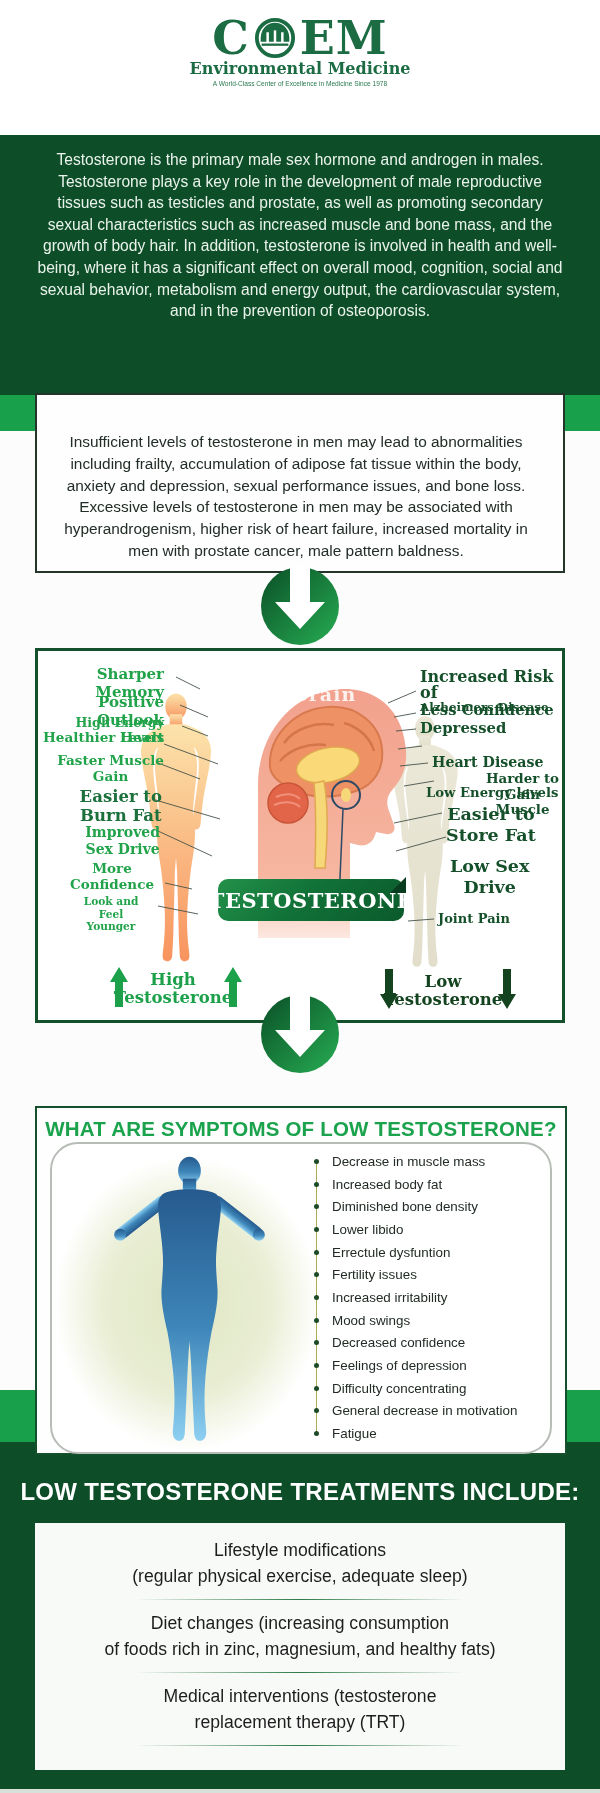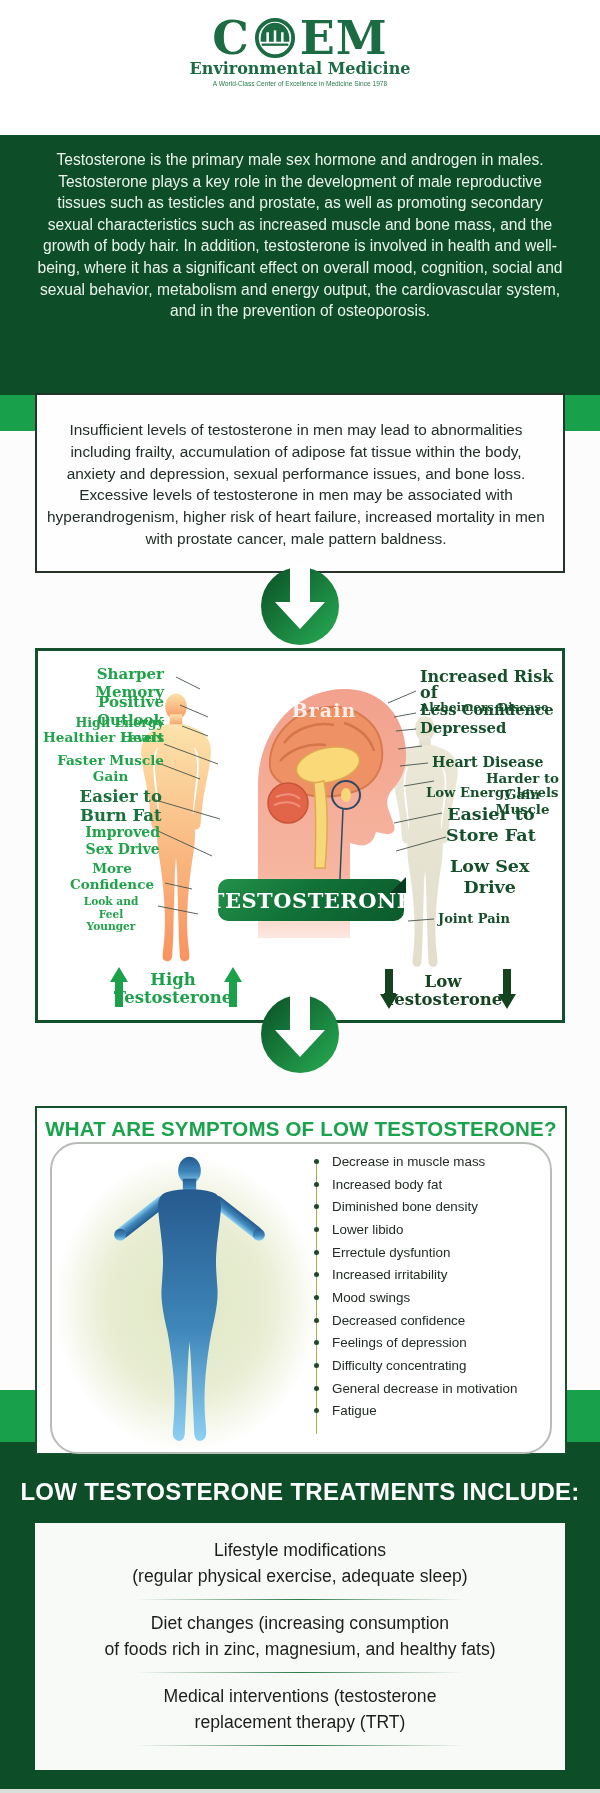--- a/index.html
+++ b/index.html
@@ -17,34 +17,34 @@
 
   
   .intro{position:absolute;top:135px;left:0;width:600px;height:260px;background:#0d4e29;}
   .intro p{margin:0;padding:14px 36px 0 36px;color:#eaf3eb;font-size:15.6px;line-height:21.6px;text-align:center;font-weight:500;}
 
   .stripe{position:absolute;top:395px;left:0;width:600px;height:36px;background:#18a04b;}
 
   
   .box1{position:absolute;top:393px;left:35px;width:530px;height:180px;background:#fdfefd;
         border:2px solid #25352b;box-sizing:border-box;z-index:3;}
-  .box1 p{margin:0;padding:24px 16px 0 8px;color:#232d27;font-size:15.4px;line-height:21.8px;text-align:center;font-weight:500;}
+  .box1 p{margin:12px;padding:24px 16px 0 8px;color:#232d27;font-size:15.4px;line-height:21.8px;text-align:center;font-weight:500;}
 
   
   .circle-arrow{position:absolute;z-index:6;width:80px;height:80px;}
   .arrow1{top:566px;left:260px;}
   .arrow2{top:994px;left:260px;}
 
   
   .compare{position:absolute;top:648px;left:35px;width:530px;height:375px;background:#ffffff;
            border:3px solid #14502b;box-sizing:border-box;z-index:2;}
   .body-left{position:absolute;left:75px;top:12px;width:126px;height:330px;}
   .body-right{position:absolute;left:328px;top:32px;width:118px;height:318px;}
   .head-svg{position:absolute;left:198px;top:22px;width:176px;height:265px;}
-  .brain-word{position:absolute;left:198px;top:48px;width:176px;text-align:center;
+  .brain-word{position:absolute;left:198px;top:32px;width:176px;text-align:center;
               font-family:"DejaVu Serif","Liberation Serif",serif;font-weight:bold;font-size:19px;
               color:rgba(255,255,255,0.85);letter-spacing:1px;z-index:4;}
   .leaders{position:absolute;left:0;top:0;width:530px;height:375px;z-index:3;}
 
   .lbl{position:absolute;font-family:"DejaVu Serif","Liberation Serif",serif;font-weight:bold;z-index:5;}
   .lbl span{display:block;}
   .hl{color:#21a34a;text-align:right;right:398px;}
   .hl0{top:14px;font-size:15px;}
   .hl1{top:42px;font-size:15px;}
   .hl2{top:64px;font-size:12.6px;}
@@ -388,20 +388,24 @@
         <li>
             <span class="dot"></span>
             <span>Lower libido</span>
           </li>
         <li>
             <span class="dot"></span>
             <span>Errectule dysfuntion</span>
           </li>
         <li>
             <span class="dot"></span>
+            <span>Fertility issues</span>
+          </li>
+        <li>
+            <span class="dot"></span>
             <span>Increased irritability</span>
           </li>
         <li>
             <span class="dot"></span>
             <span>Mood swings</span>
           </li>
         <li>
             <span class="dot"></span>
             <span>Decreased confidence</span>
           </li>

